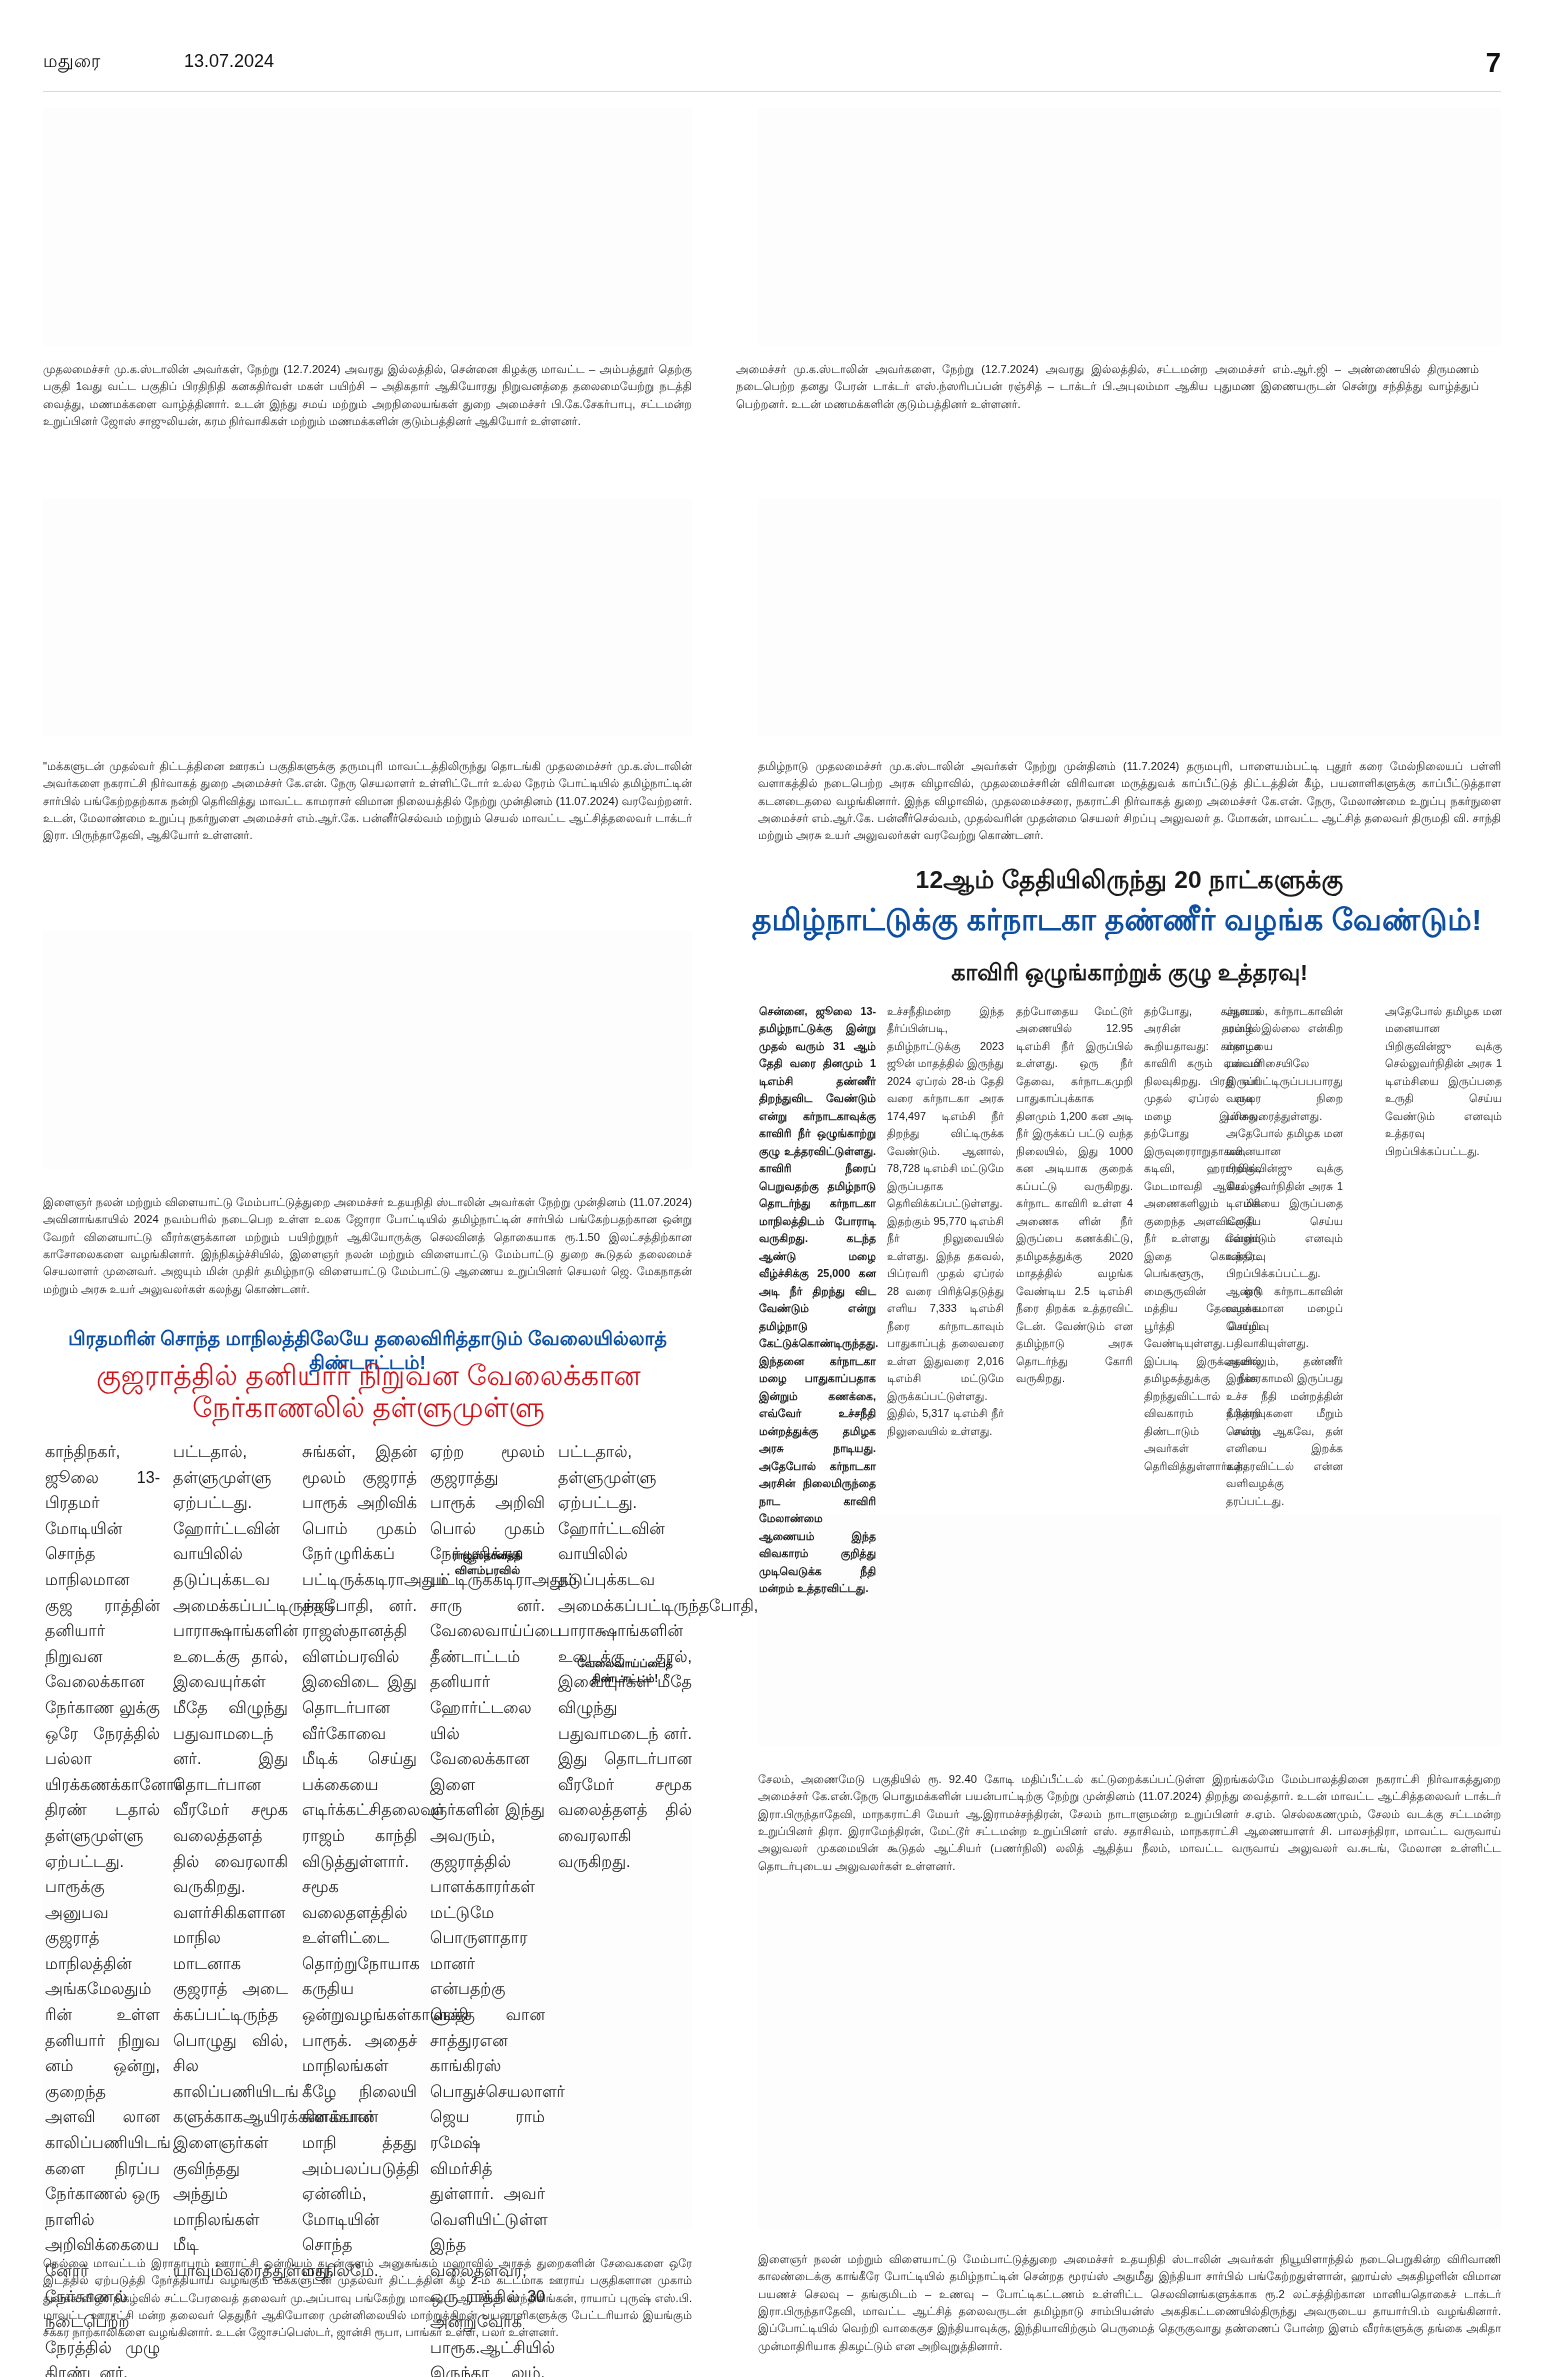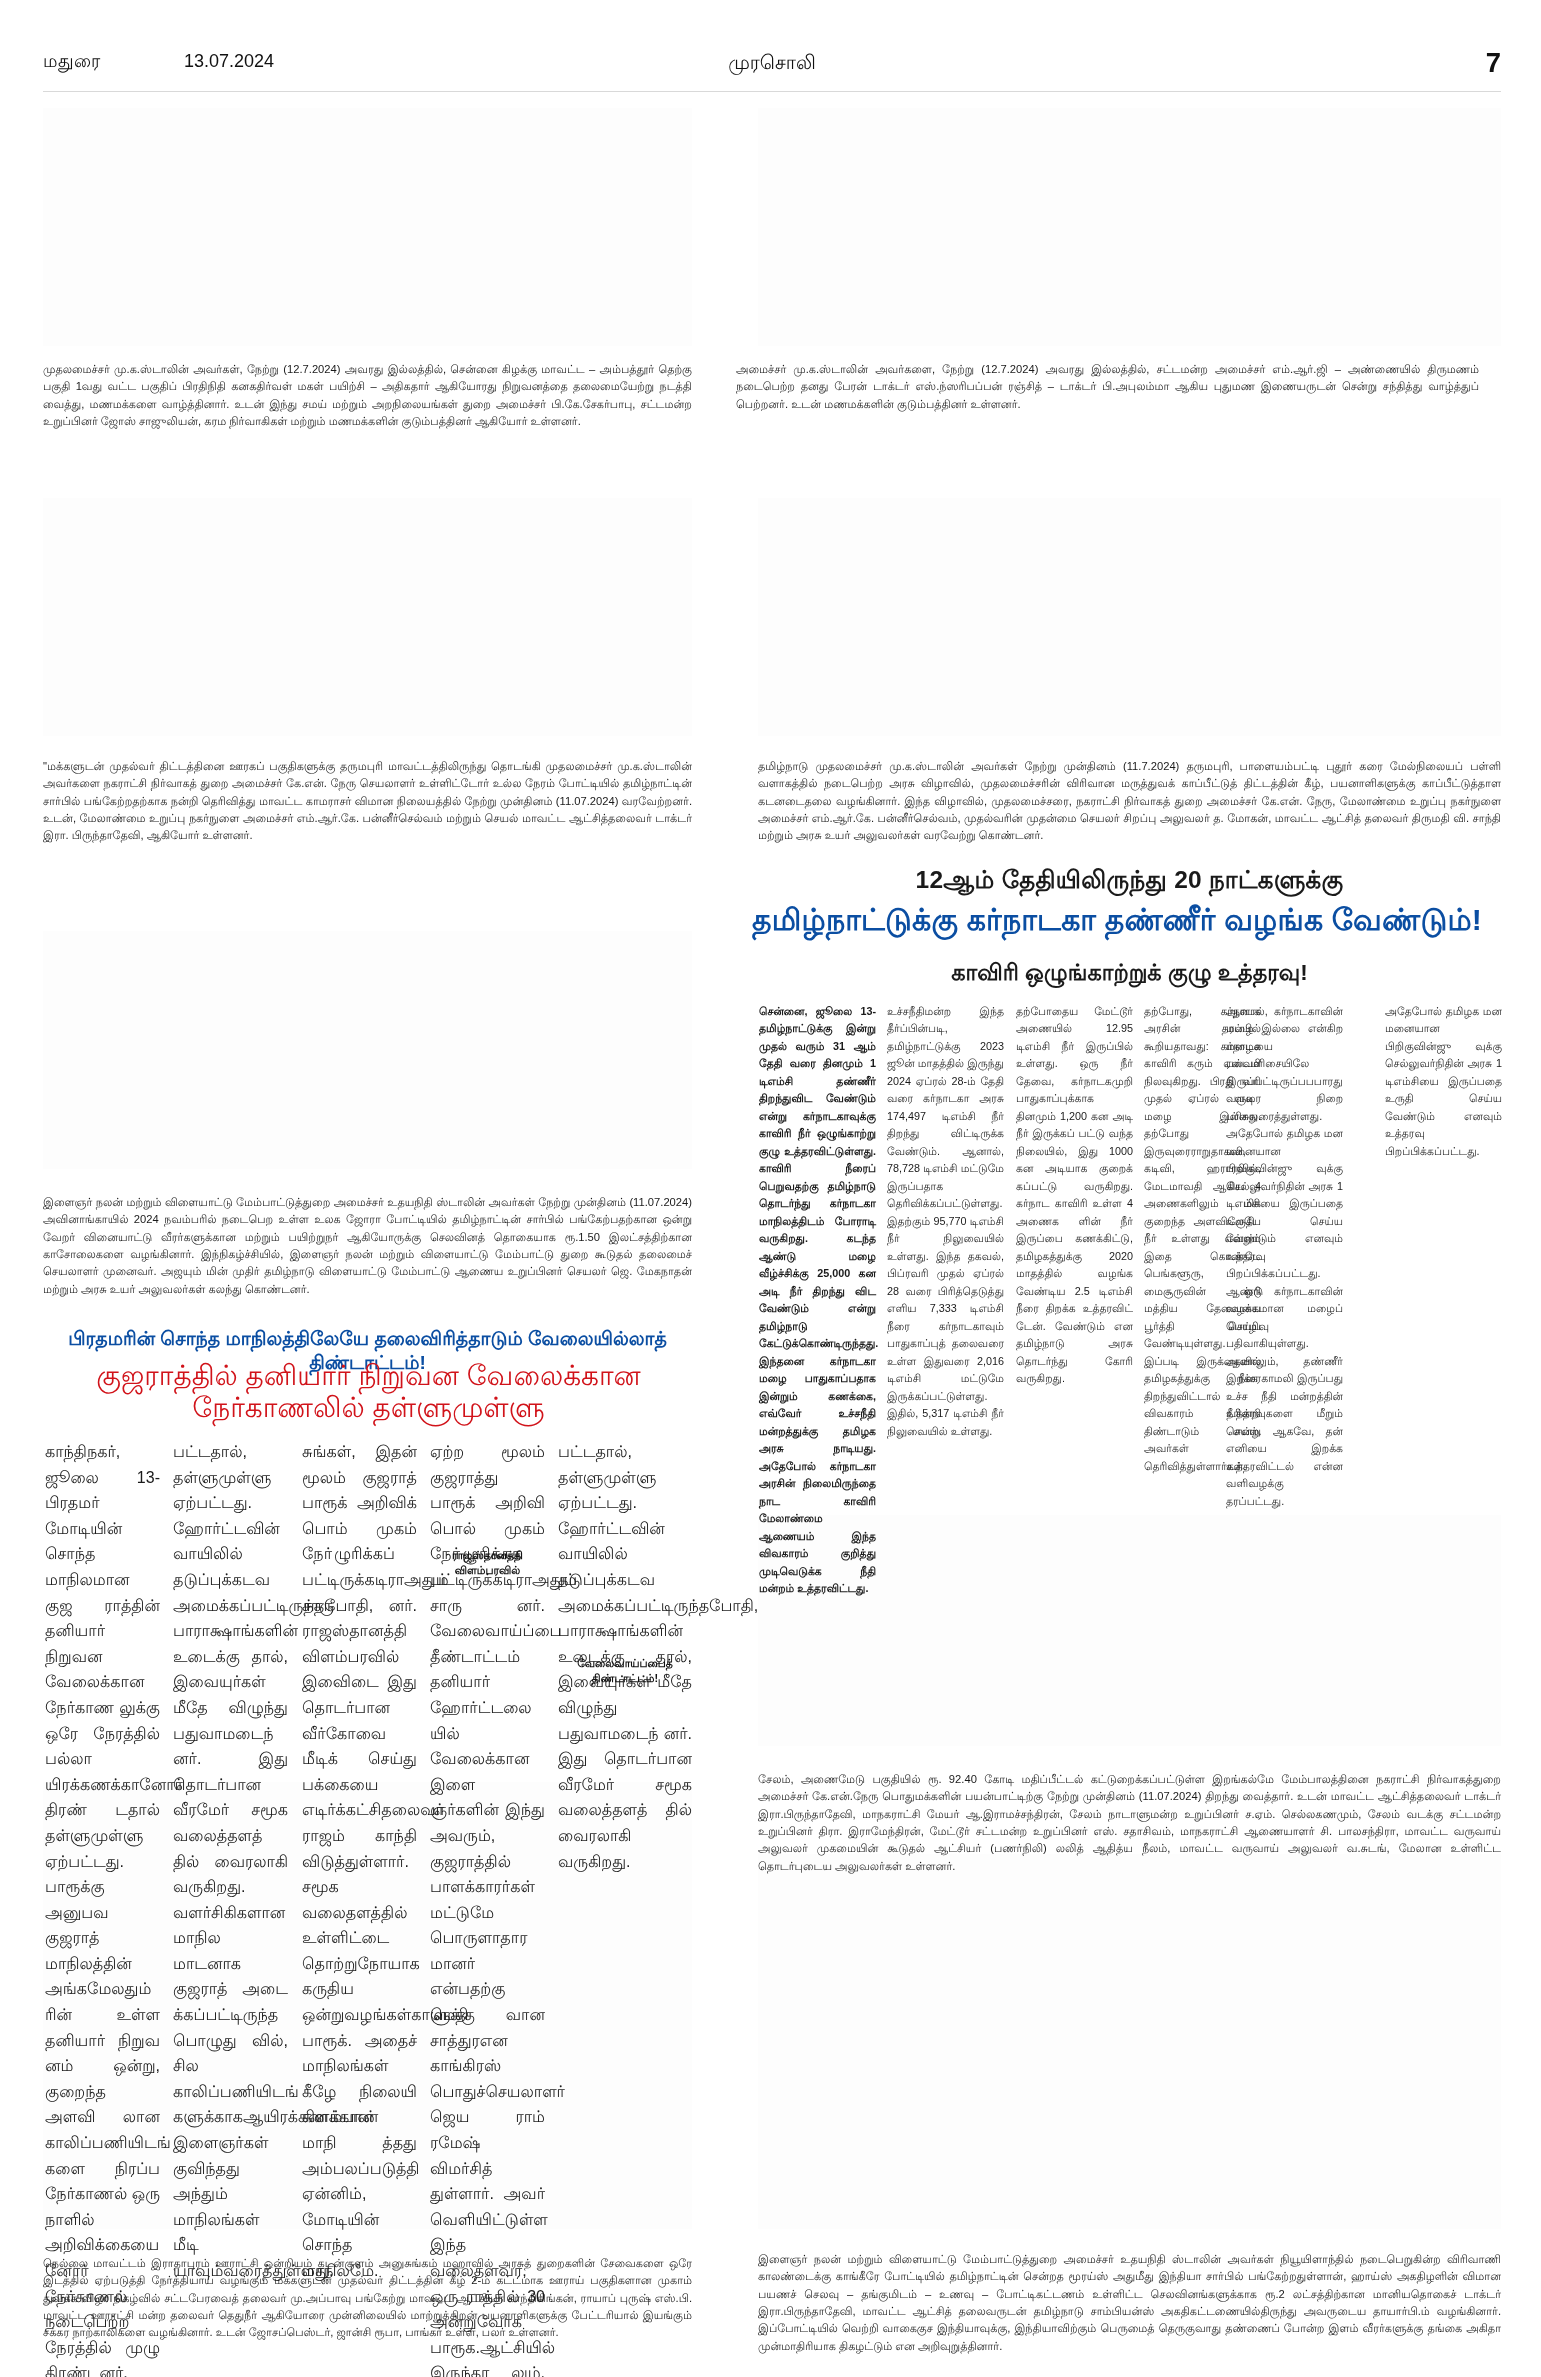--- a/index.html
+++ b/index.html
@@ -213,21 +213,20 @@
   .ph8 { left: 758px; top: 1854px; width: 743px; height: 375px; }
 </style>
 </head>
 <body>
 
 <div class="page">
 
   <div class="masthead">
     <div class="edition">மதுரை</div>
     <div class="date">13.07.2024</div>
-    <div class="paper-name">முரசொலி</div>
     <div class="page-no">7</div>
   </div>
   <div class="masthead-rule"></div>
 
   <div class="photo ph1"></div>
   <div class="photo ph2"></div>
   <div class="photo ph3"></div>
   <div class="photo ph4"></div>
   <div class="photo ph5"></div>
   <div class="photo ph6"></div>

